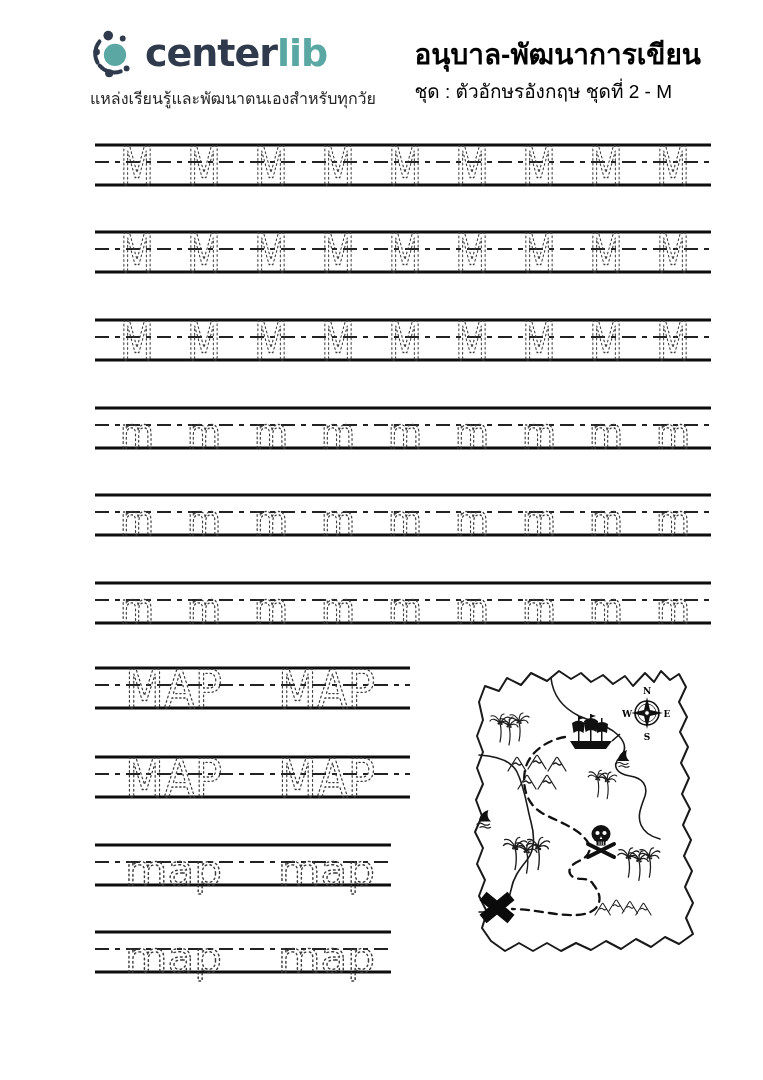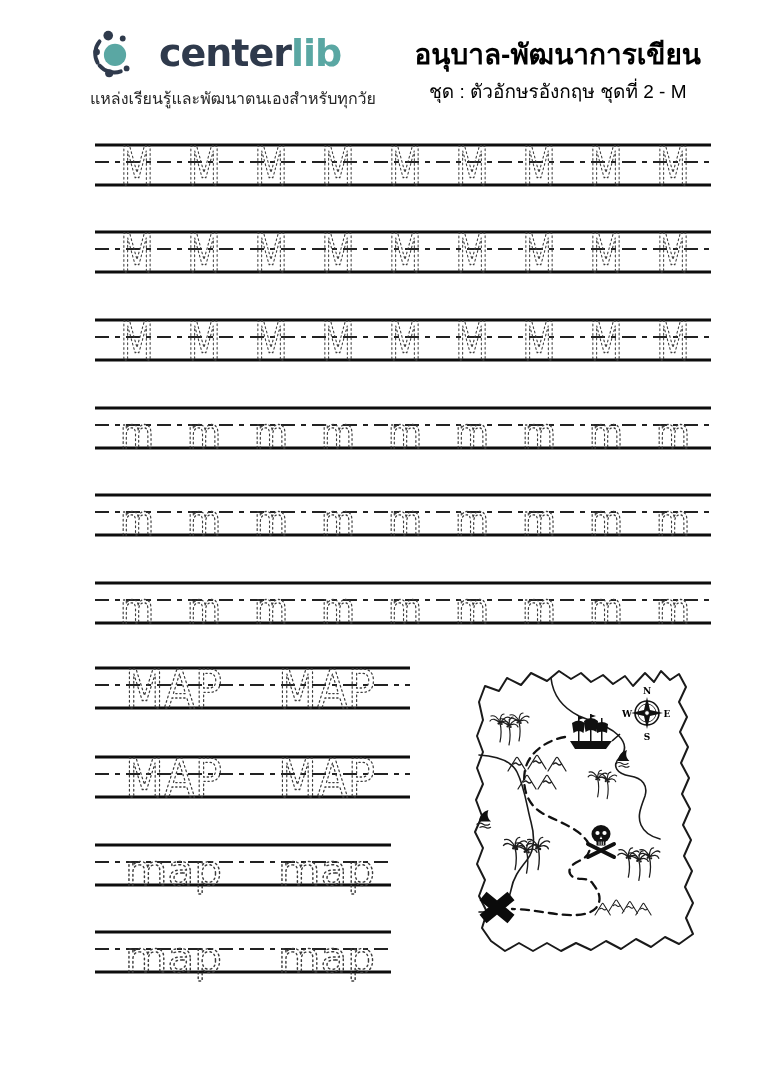--- a/index.html
+++ b/index.html
@@ -1,28 +1,28 @@
 <!DOCTYPE html>
 <html><head>
 <meta charset="utf-8">
 <style>
   html,body{margin:0;padding:0;background:#ffffff;}
   .page{position:relative;width:763px;height:1080px;background:#fff;overflow:hidden;
         font-family:"Liberation Sans",sans-serif;}
 
   
-  .logo-row{position:absolute;left:86px;top:24px;display:flex;align-items:center;gap:15px;}
+  .logo-row{position:absolute;left:86px;top:24px;display:flex;align-items:center;gap:1px;}
   .logo-icon{width:58px;height:58px;flex:0 0 auto;}
   .logo-word{font-size:38px;font-weight:600;letter-spacing:-1px;line-height:1;
              font-family:"DejaVu Sans",sans-serif;}
   .logo-part-primary{color:#2f3a4c;}
   .logo-part-secondary{color:#5aa7a3;}
   .tagline{position:absolute;left:90px;top:86px;font-size:16px;color:#272727;}
 
-  .titles{position:absolute;top:38px;right:62px;text-align:center;color:#000;}
+  .titles{position:absolute;top:38px;right:62px;text-align:left;color:#000;}
   .title{font-size:28px;font-weight:bold;line-height:1.2;}
   .subtitle{font-size:19px;margin-top:4px;}
 
   
   .row{position:absolute;overflow:visible;}
   .solidline{stroke:#0d0d0d;stroke-width:2.8;}
   .dashline{stroke:#222;stroke-width:2;stroke-dasharray:14 6 5 6;}
   text.trace{fill:none;stroke:#3c3c3c;stroke-width:1.4;stroke-dasharray:1.6 3.1;
              stroke-linecap:round;font-family:"DejaVu Sans",sans-serif;}
 

